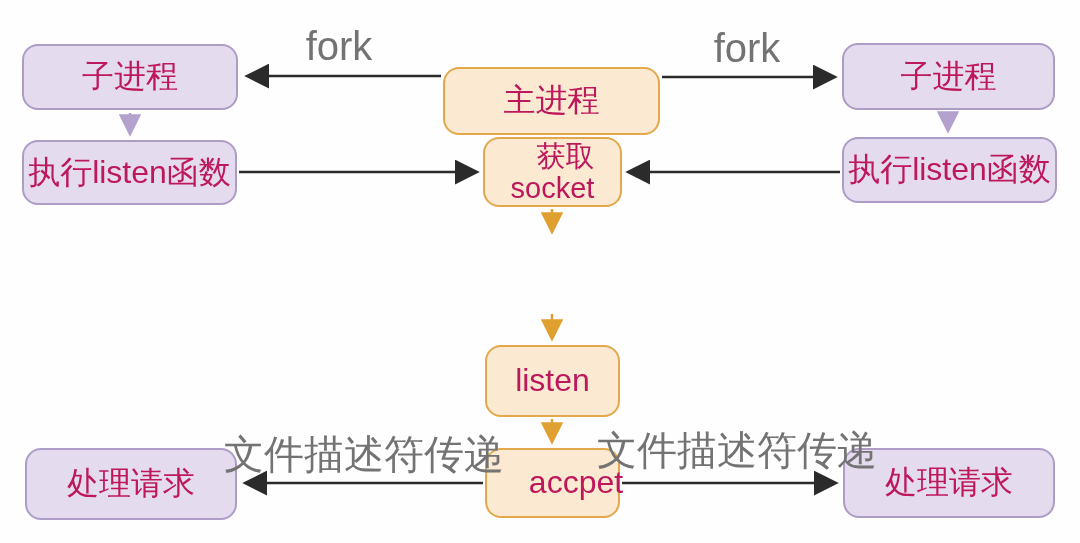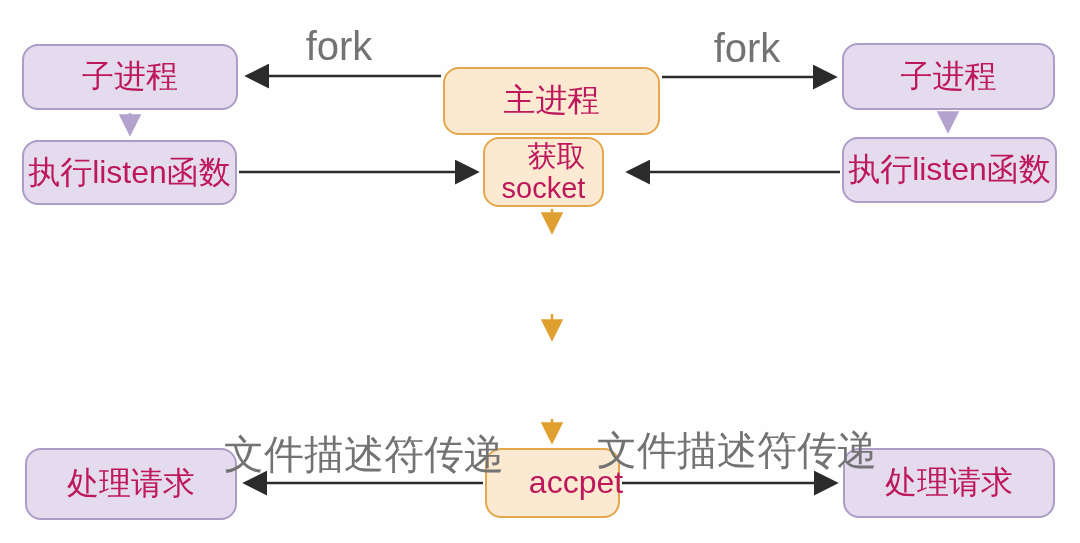--- a/index.html
+++ b/index.html
@@ -91,24 +91,25 @@
   <div class="node orange" style="left:443px; top:42px; width:217px; height:68px;margin-top:25px;">主进程</div>
 
   <div class="node purple" style="left:22px; top:44px; width:216px; height:66px;">子进程</div>
 
   <div class="node purple" style="left:842px; top:43px; width:213px; height:67px;">子进程</div>
 
   <div class="node purple" style="left:22px; top:140px; width:215px; height:65px;">执行listen函数</div>
 
   <div class="node purple" style="left:842px; top:137px; width:215px; height:66px;">执行listen函数</div>
 
-  <div class="node orange" style="left:483px; top:137px; width:121px; height:70px; font-size:29px;">获取
+  <div class="node orange" style="left:483px; top:137px; width:139px; height:70px; font-size:29px;">获取
 socket</div>
 
 
+  <div class="node orange" style="left:485px; top:345px; width:135px; height:72px;">listen</div>
 
   <div class="node orange" style="left:485px; top:448px; width:135px; height:70px;padding-left:47px;">accpet</div>
 
   <div class="node purple" style="left:25px; top:448px; width:212px; height:72px;">处理请求</div>
 
   <div class="node purple" style="left:843px; top:448px; width:212px; height:70px;">处理请求</div>
 
   <div class="edge-label" style="left:339px; top:46px;">fork</div>
 
   <div class="edge-label" style="left:747px; top:48px;">fork</div>

